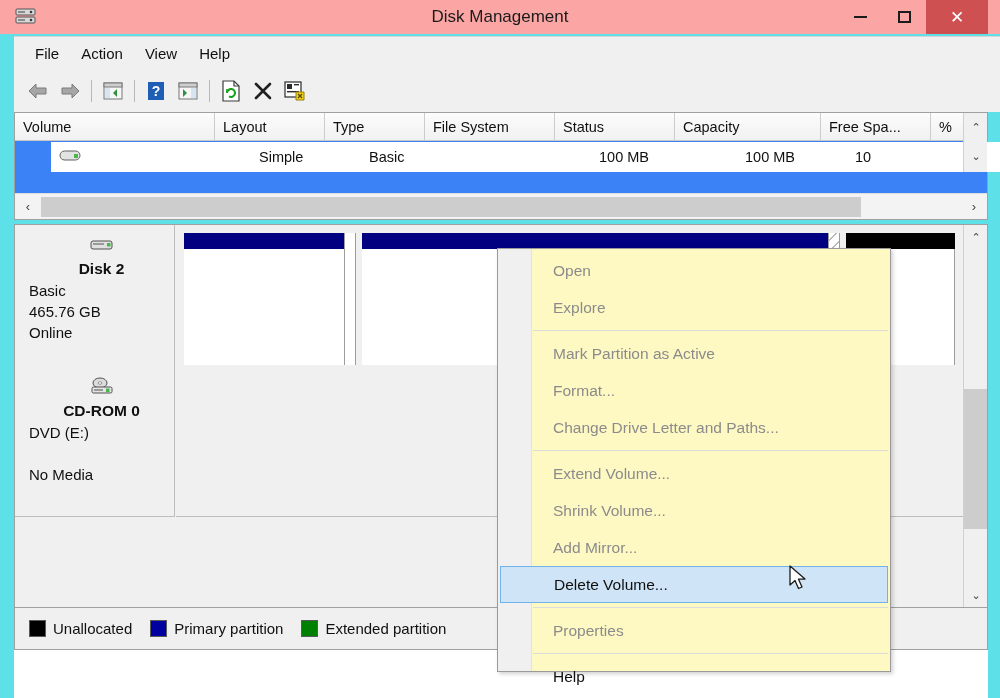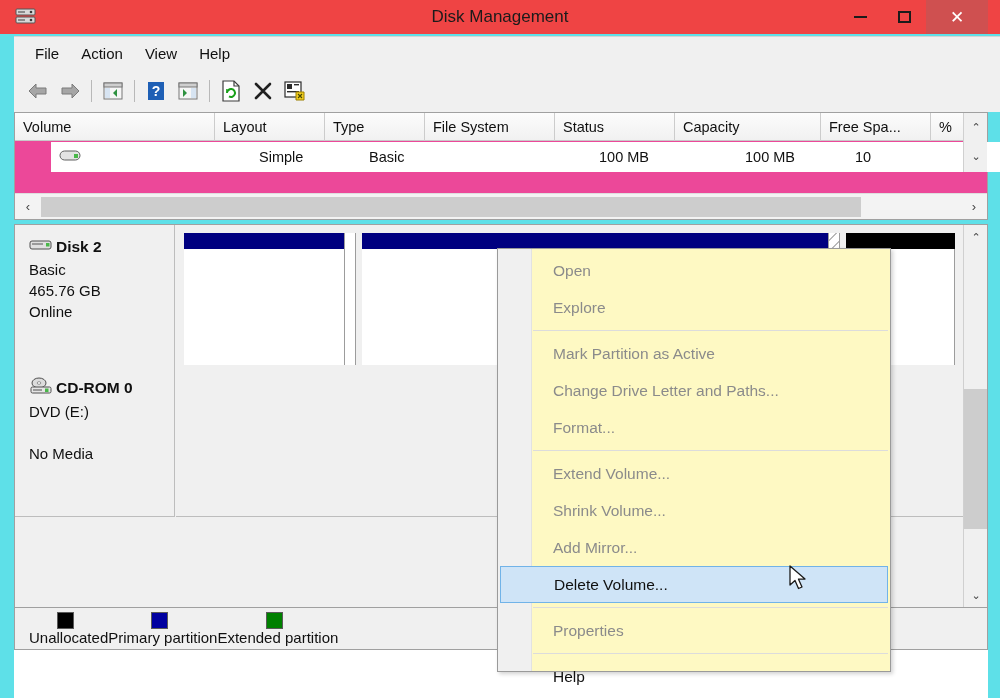--- a/index.html
+++ b/index.html
@@ -14,21 +14,21 @@
     position: relative;
     width: 1000px; height: 698px;
     background: #5ee0e8;
     box-sizing: border-box;
   }
 
   
   .titlebar {
     position: absolute; left: 0; top: 0;
     width: 1000px; height: 34px;
-    background: #ef4444;
+    background: #fca5a5;
   }
   .title-icon {
     position: absolute; left: 14px; top: 6px;
     width: 24px; height: 22px;
   }
   .title-text {
     position: absolute; left: 0; top: 0;
     width: 1000px; height: 34px;
     line-height: 34px;
     text-align: center;
@@ -83,21 +83,21 @@
   }
   .tb-sep {
     width: 1px; height: 22px; background: #b8b8b8;
     margin: 0 5px;
   }
 
   
   .vol-pane {
     position: absolute; left: 14px; top: 112px;
     width: 974px; height: 108px;
-    background: #ec4899;
+    background: #3b82f6;
     border: 1px solid #a0a0a0;
     box-sizing: border-box;
   }
   .vol-header {
     position: absolute; left: 0; top: 0;
     height: 28px; width: 100%;
     display: flex;
     background: linear-gradient(#fcfcfc, #f1f1f1);
     border-bottom: 1px solid #c8c8c8;
     box-sizing: border-box;
@@ -189,21 +189,21 @@
     position: absolute; left: 0; top: 0;
     width: 160px; height: 100%;
     background: #f0f0f0;
     border-right: 1px solid #bdbdbd;
     border-bottom: 1px solid #bdbdbd;
     box-sizing: border-box;
     padding: 12px 0 0 14px;
   }
   .disk-name-line {
     display: flex; align-items: center;
-    gap: 3px; margin-bottom: 2px;
+    gap: 3px; margin-bottom: 2px; flex-direction: column;
   }
   .disk-name {
     font-size: 15.5px; font-weight: bold; color: #101010;
   }
   .disk-meta {
     font-size: 15px; color: #101010; line-height: 21px;
   }
   .disk-body {
     position: absolute; left: 161px; top: 0;
     right: 0; height: 100%;
@@ -286,21 +286,21 @@
     width: 974px; height: 42px;
     background: #f0f0f0;
     border: 1px solid #a0a0a0;
     border-top: none;
     box-sizing: border-box;
     display: flex; align-items: center;
     padding-left: 14px;
   }
   .legend-item {
     display: flex; align-items: center;
-    flex-direction: column;
+    margin-right: 18px;
   }
   .legend-swatch {
     width: 17px; height: 17px;
     border: 1px solid #5a5a5a;
     margin-right: 7px;
     box-sizing: border-box;
   }
   .legend-label { font-size: 15px; color: #101010; }
 
   
@@ -599,22 +599,22 @@
 
   <div class="bottom-fill"></div>
 
   <div class="ctx-menu">
     <div class="ctx-gutter"></div>
 
     <div class="ctx-item">Open</div>
     <div class="ctx-item">Explore</div>
     <div class="ctx-sep"></div>
     <div class="ctx-item">Mark Partition as Active</div>
+    <div class="ctx-item">Format...</div>
     <div class="ctx-item">Change Drive Letter and Paths...</div>
-    <div class="ctx-item">Format...</div>
     <div class="ctx-sep"></div>
     <div class="ctx-item">Extend Volume...</div>
     <div class="ctx-item">Shrink Volume...</div>
     <div class="ctx-item">Add Mirror...</div>
     <div class="ctx-item highlight">Delete Volume...</div>
     <div class="ctx-sep"></div>
     <div class="ctx-item">Properties</div>
     <div class="ctx-sep"></div>
     <div class="ctx-item enabled">Help</div>
   </div>

